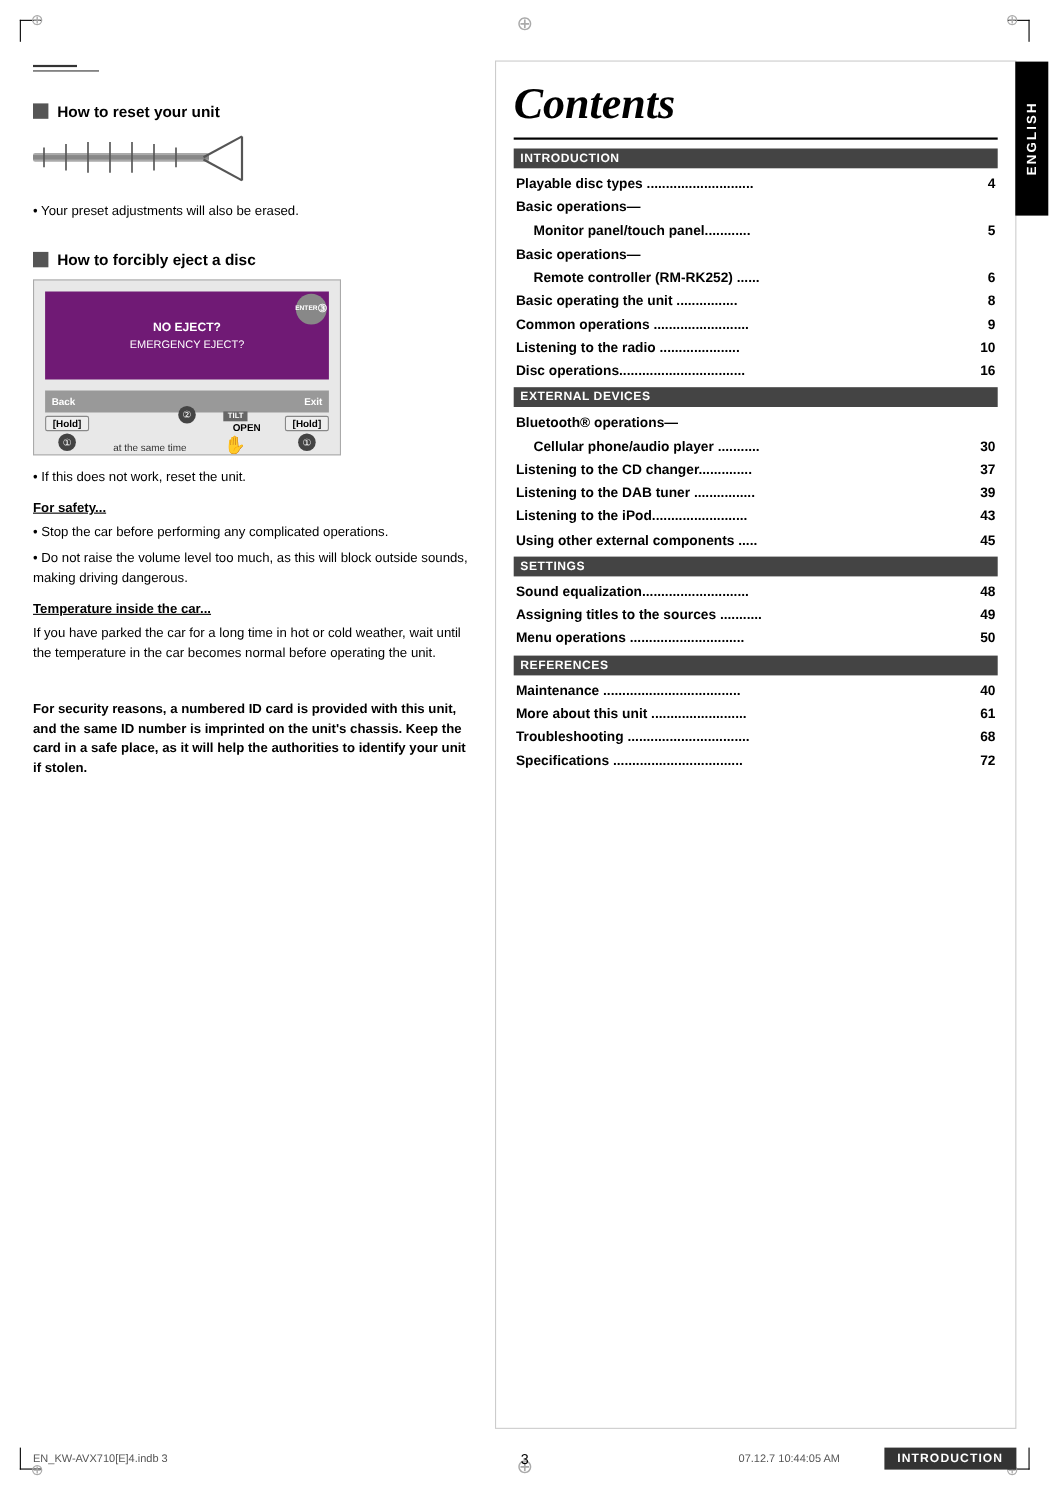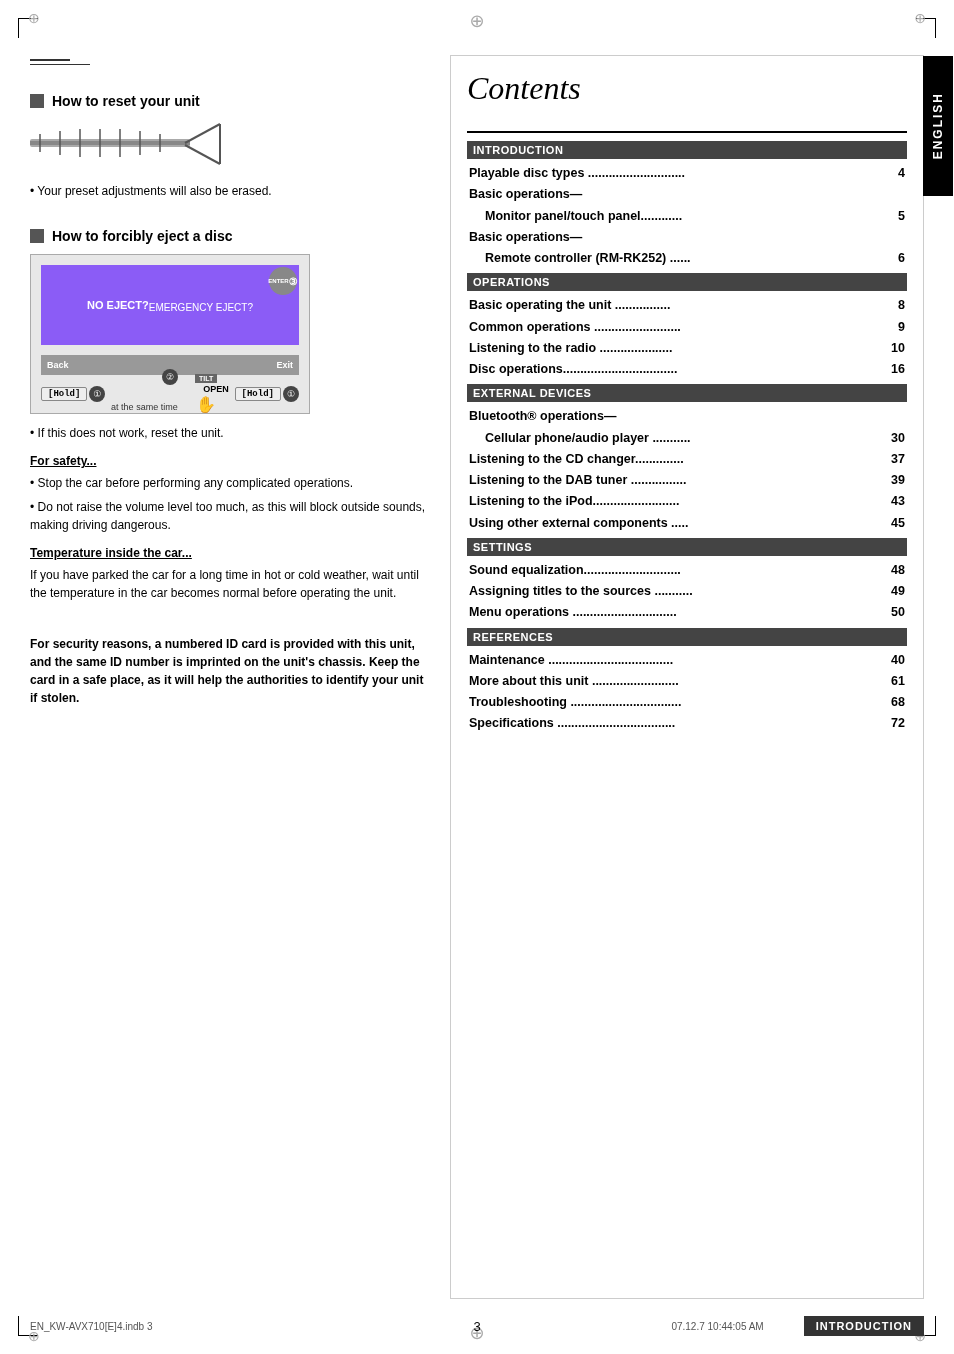--- a/index.html
+++ b/index.html
@@ -118,23 +118,23 @@
       position: relative;
       overflow: hidden;
     }
 
     .device-screen {
       position: absolute;
       top: 10px;
       left: 10px;
       right: 10px;
       height: 80px;
-      background: #8b5cf6;
-      display: flex;
-      flex-direction: row;
+      background: #701a75;
+      display: flex;
+      flex-direction: column;
       align-items: center;
       justify-content: center;
     }
     .device-screen .alert-text {
       color: #fff;
       font-weight: bold;
       font-size: 11px;
     }
     .device-screen .alert-sub {
       color: #fff;
@@ -183,24 +183,23 @@
       left: 10px;
       right: 10px;
       height: 30px;
       display: flex;
       align-items: center;
       justify-content: space-between;
     }
 
     .hold-btn {
       display: flex;
-      flex-direction: row;
+      flex-direction: column;
       align-items: center;
       gap: 2px;
-      font-family: Liberation Mono, monospace;
     }
     .hold-btn .hold-label {
       background: #eee;
       border: 1px solid #888;
       padding: 1px 6px;
       font-size: 9px;
       font-weight: bold;
       border-radius: 2px;
     }
     .hold-btn .circle-num {
@@ -245,24 +244,24 @@
       margin-top: 12px;
       margin-bottom: 6px;
     }
 
     
     .contents-inner {
       padding: 14px 16px 14px 16px;
     }
 
     .contents-title {
-      font-size: 32px;
+      font-size: 40px;
       font-style: italic;
-      font-weight: normal;
-      margin-bottom: 24px;
+      font-weight: bold;
+      margin-bottom: 8px;
       font-family: Georgia, serif;
     }
 
     .contents-divider {
       height: 2px;
       background: #000;
       margin-bottom: 8px;
     }
 
     .cat-header {
@@ -502,21 +501,20 @@
         <span class="toc-num">5</span>
       </div>
       <div class="toc-entry bold">
         <span class="toc-left">Basic operations—</span>
       </div>
       <div class="toc-entry bold indented">
         <span class="toc-left" style="padding-left:16px;">Remote controller (RM-RK252) ......</span>
         <span class="toc-num">6</span>
       </div>
 
-      <div class="cat-header">OPERATIONS</div>
       <div class="toc-entry bold">
         <span class="toc-left">Basic operating the unit ................</span>
         <span class="toc-num">8</span>
       </div>
       <div class="toc-entry bold">
         <span class="toc-left">Common operations .........................</span>
         <span class="toc-num">9</span>
       </div>
       <div class="toc-entry bold">
         <span class="toc-left">Listening to the radio .....................</span>

